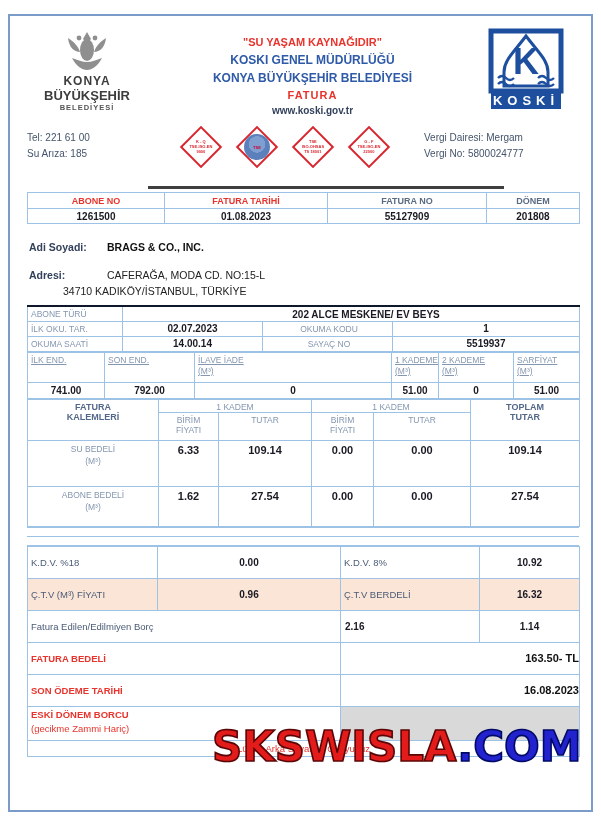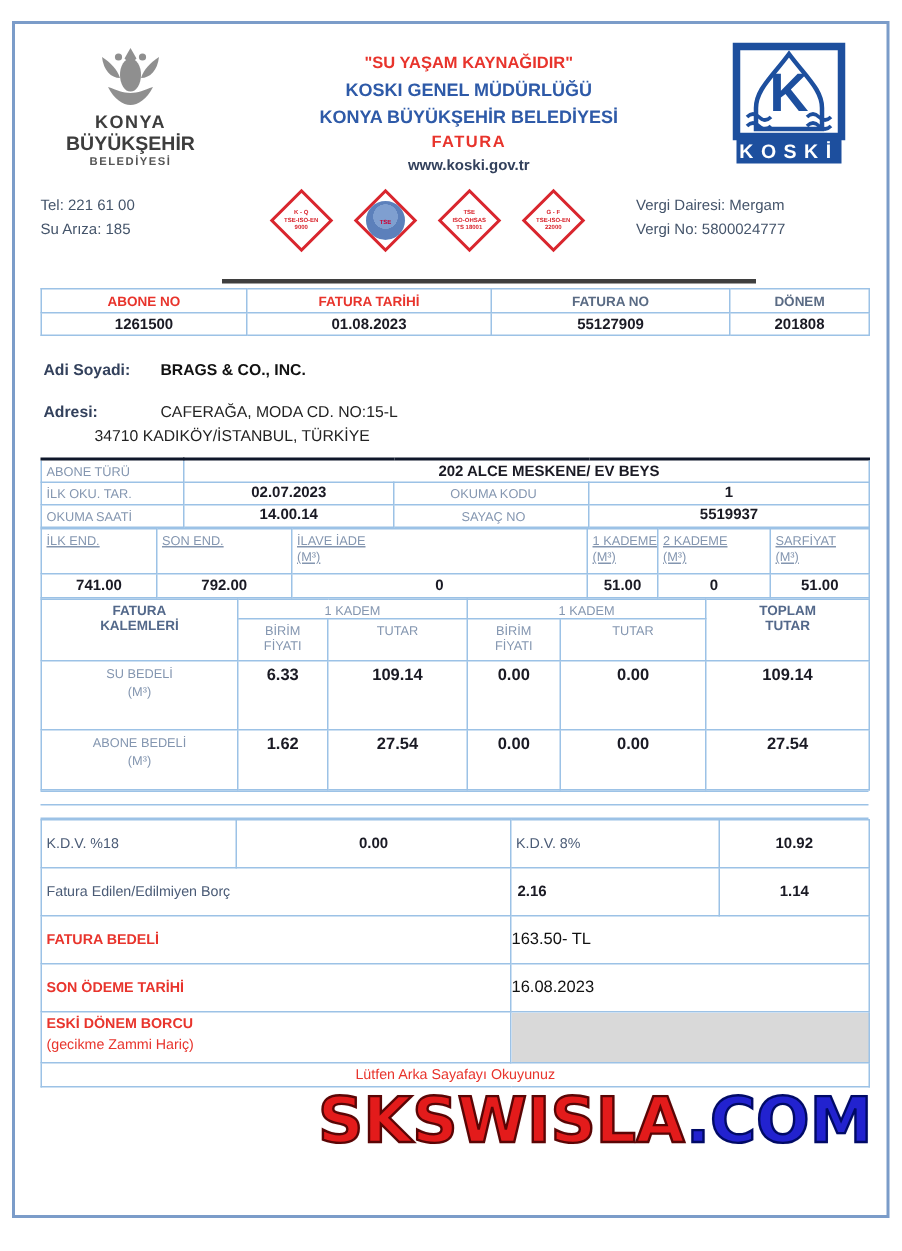--- a/index.html
+++ b/index.html
@@ -82,21 +82,21 @@
   .r1{height:46px;}
   .r2{height:40px;}
 
   .spacer-rows td{height:9px;border-left:none;border-right:none;}
 
   
   .tbl-tot td{height:32px;font-size:9.5px;vertical-align:middle;}
   .tbl-tot .tl{padding-left:3px;color:#4a5b76;}
   .tbl-tot .tv{text-align:center;font-weight:bold;color:var(--dark);font-size:10px;}
   .tbl-tot .redlbl{color:var(--red);font-weight:bold;font-size:9.5px;}
-  .tbl-tot .big{font-size:11px;font-weight:normal;text-align:left;color:#111;}
+  .tbl-tot .big{font-size:11px;font-weight:bold;text-align:right;color:#111;}
   .peach-row td{background:var(--peach);}
   .grey-cell{background:var(--gray);}
   .note-row td{text-align:center;color:var(--red);font-size:9.5px;height:16px;}
   .eski td{height:34px;vertical-align:top;padding-top:1px;line-height:1.45;}
 
   
   .wm{position:absolute;left:212px;top:722px;font-size:42px;font-weight:bold;font-family:"DejaVu Sans",sans-serif;white-space:nowrap;letter-spacing:0px;}
   .wm .p1{color:#e31b1b;-webkit-text-stroke:1.6px #5a0505;text-shadow:0 0 1px #5a0505;}
   .wm .p2{color:#2222cf;-webkit-text-stroke:1.6px #000a66;text-shadow:0 0 1px #000a66;}
 
@@ -346,20 +346,26 @@
             <col style="width:139px">
             <col style="width:100px">
           </colgroup>
         <tbody>
             <tr>
           <td class="tl">K.D.V. %18</td>
           <td class="tv">0.00</td>
           <td class="tl">K.D.V. 8%</td>
           <td class="tv">10.92</td>
         </tr>
+        <tr class="peach-row">
+          <td class="tl">Ç.T.V  (M³) FİYATI</td>
+          <td class="tv">0.96</td>
+          <td class="tl">Ç.T.V  BERDELİ</td>
+          <td class="tv">16.32</td>
+        </tr>
         <tr>
           <td class="tl" colspan="2">Fatura Edilen/Edilmiyen Borç</td>
           <td class="tv" style="text-align:left;padding-left:4px">2.16</td>
           <td class="tv">1.14</td>
         </tr>
         <tr>
           <td class="redlbl" colspan="2" style="padding-left:3px">FATURA BEDELİ</td>
           <td class="big" colspan="2">163.50- TL</td>
         </tr>
         <tr>

